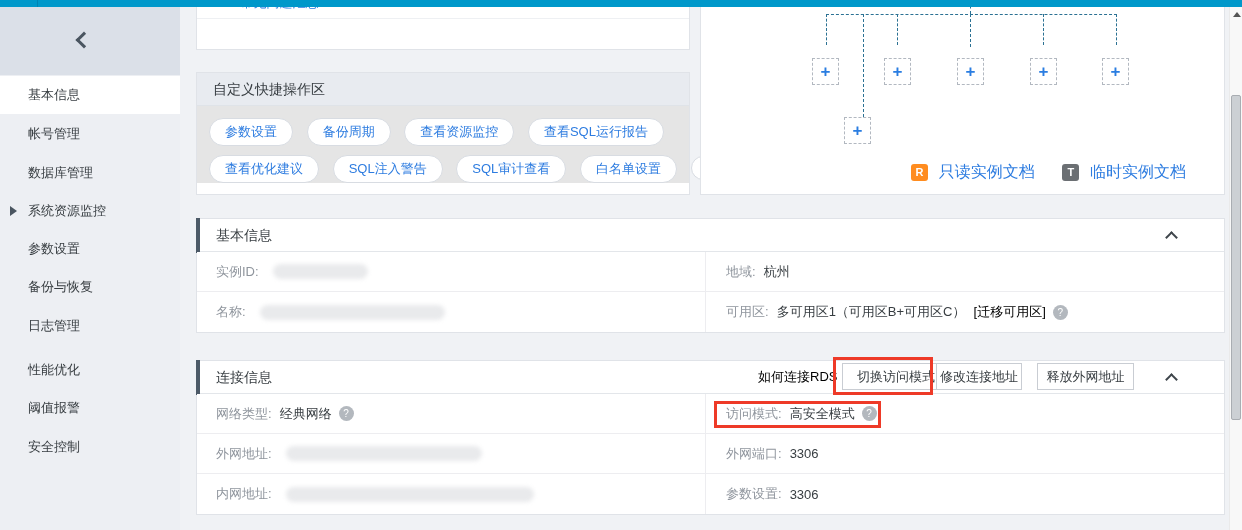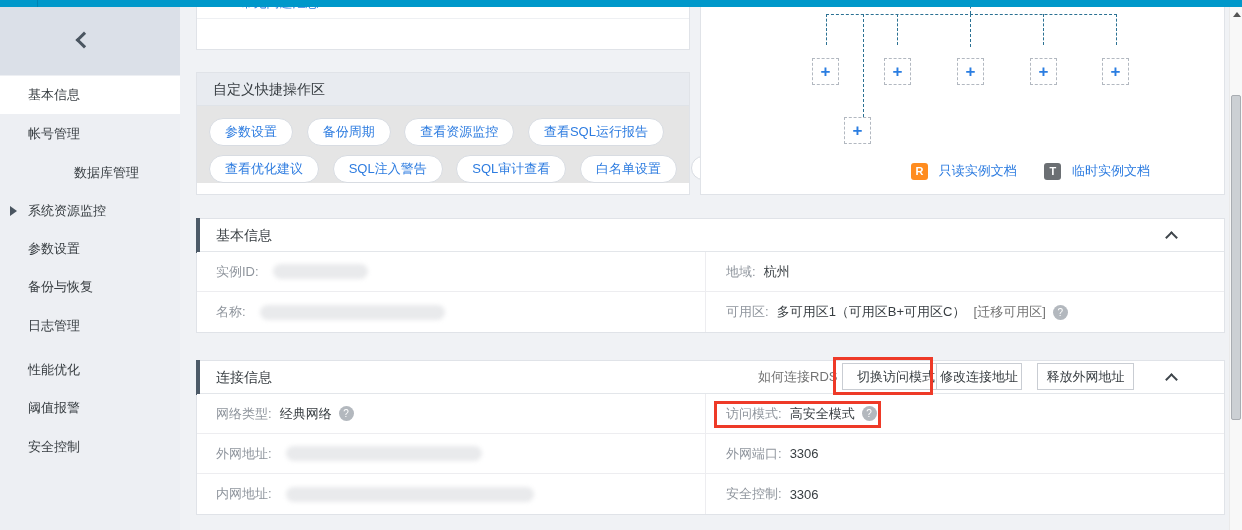--- a/index.html
+++ b/index.html
@@ -51,21 +51,21 @@
   .dash-h { position:absolute; height:0; border-top:1px dashed #2b7193; }
   .plus-box { position:absolute; width:27px; height:27px; border:1px dashed #b2b8c0;
     background:#fff; text-align:center; line-height:25px; color:#2a7de1; font-size:17px;
     font-weight:bold; cursor:pointer; }
   .legend { position:absolute; top:162px; left:210px; white-space:nowrap; }
   .legend-item { display:inline-block; margin-right:24px; cursor:pointer; }
   .badge { display:inline-block; width:17px; height:17px; border-radius:3px; color:#fff;
     text-align:center; line-height:17px; font-size:11px; font-weight:bold; vertical-align:middle; }
   .badge-r { background:#ff8c1f; }
   .badge-t { background:#6b6f73; }
-  .legend-label { color:#2d7ce0; font-size:13px; margin-left:7px; vertical-align:middle; }
+  .legend-label { color:#2d7ce0; font-size:16px; margin-left:7px; vertical-align:middle; }
 
   
   .card-basic { left:196px; top:218px; width:1029px; height:115px; }
   .card-conn  { left:196px; top:360px; width:1029px; height:155px; }
   .sec-header { position:relative; height:33px; line-height:33px; border-bottom:1px solid #e3e6ea;
     background:#fff; font-size:14px; color:#373d41; padding-left:19px; }
   .sec-bar { position:absolute; left:-1px; top:-1px; width:4px; height:35px; background:#4c5a67; }
   .chev-up { position:absolute; right:48px; top:14px; width:9px; height:9px;
     border-left:2px solid #3e454b; border-top:2px solid #3e454b; transform:rotate(45deg); cursor:pointer; }
   .info-row { position:relative; height:40px; border-bottom:1px solid #ededf0; background:#fff; }
@@ -73,21 +73,21 @@
   .cell-l { position:absolute; left:0; top:0; width:509px; height:100%; border-right:1px solid #ededf0;
     padding-left:19px; display:flex; align-items:center; }
   .cell-r { position:absolute; left:509px; top:0; right:0; height:100%;
     padding-left:20px; display:flex; align-items:center; }
   .lbl { color:#8f959d; margin-right:8px; }
   .val { color:#373d41; }
   .blob { display:inline-block; height:15px; border-radius:8px; background:#e9eaec;
     filter:blur(2px); margin-left:6px; }
   .help-ic { display:inline-block; width:15px; height:15px; border-radius:50%; background:#b3b8be;
     color:#fff; font-size:10px; line-height:15px; text-align:center; margin-left:7px; cursor:pointer; }
-  .link { color:#737373; cursor:pointer; }
+  .link { color:#000000; cursor:pointer; }
 
   
   .hbtn { position:absolute; height:27px; line-height:25px; background:#fff; border:1px solid #c9cdd3;
     text-align:center; font-size:13px; color:#373d41; cursor:pointer; }
   .red-box { position:absolute; border:3px solid #ee3a28; z-index:20; pointer-events:none; }
 
   
   .sb-track { left:1229px; top:7px; width:13px; height:523px; background:#f8f8f8; border-left:1px solid #eaeaea; }
   .sb-up { position:absolute; left:3px; top:5px; width:0; height:0;
     border-left:4px solid transparent; border-right:4px solid transparent; border-bottom:5px solid #555; cursor:pointer; }
@@ -100,21 +100,21 @@
 <div class="abs topbar">
   <div class="abs topbar-sep" style="left:37px;"></div>
 </div>
 
 <div class="abs sidebar">
   <div class="abs side-top">
     <span class="chev-left"></span>
   </div>
   <div class="side-item active" style="top:69px;"><span>基本信息</span></div>
   <div class="side-item" style="top:108px;"><span>帐号管理</span></div>
-  <div class="side-item" style="top:147px;margin-left:46px;"><span>数据库管理</span></div>
+  <div class="side-item" style="top:147px;"><span>数据库管理</span></div>
   <div class="side-item" style="top:185px;">
     <span class="tri-right"></span>
     <span>系统资源监控</span>
   </div>
   <div class="side-item" style="top:223px;"><span>参数设置</span></div>
   <div class="side-item" style="top:261px;"><span>备份与恢复</span></div>
   <div class="side-item" style="top:344px;"><span>性能优化</span></div>
   <div class="side-item" style="top:300px;"><span>日志管理</span></div>
   <div class="side-item" style="top:382px;"><span>阈值报警</span></div>
   <div class="side-item" style="top:421px;"><span>安全控制</span></div>
@@ -230,21 +230,21 @@
       <span class="lbl">外网端口:</span>
       <span class="val">3306</span>
     </div>
   </div>
   <div class="info-row">
     <div class="cell-l">
       <span class="lbl">内网地址:</span>
       <span class="blob" style="width:248px;"></span>
     </div>
     <div class="cell-r">
-      <span class="lbl">安全控制:</span>
+      <span class="lbl">参数设置:</span>
       <span class="val">3306</span>
     </div>
   </div>
 </div>
 
 <span class="abs link" style="left:758px; top:368px;">如何连接RDS</span>
 <div class="abs hbtn" style="left:842px; top:363px; width:108px;">切换访问模式</div>
 <div class="abs hbtn" style="left:936px; top:363px; width:86px;">修改连接地址</div>
 <div class="abs hbtn" style="left:1037px; top:363px; width:97px;">释放外网地址</div>
 

